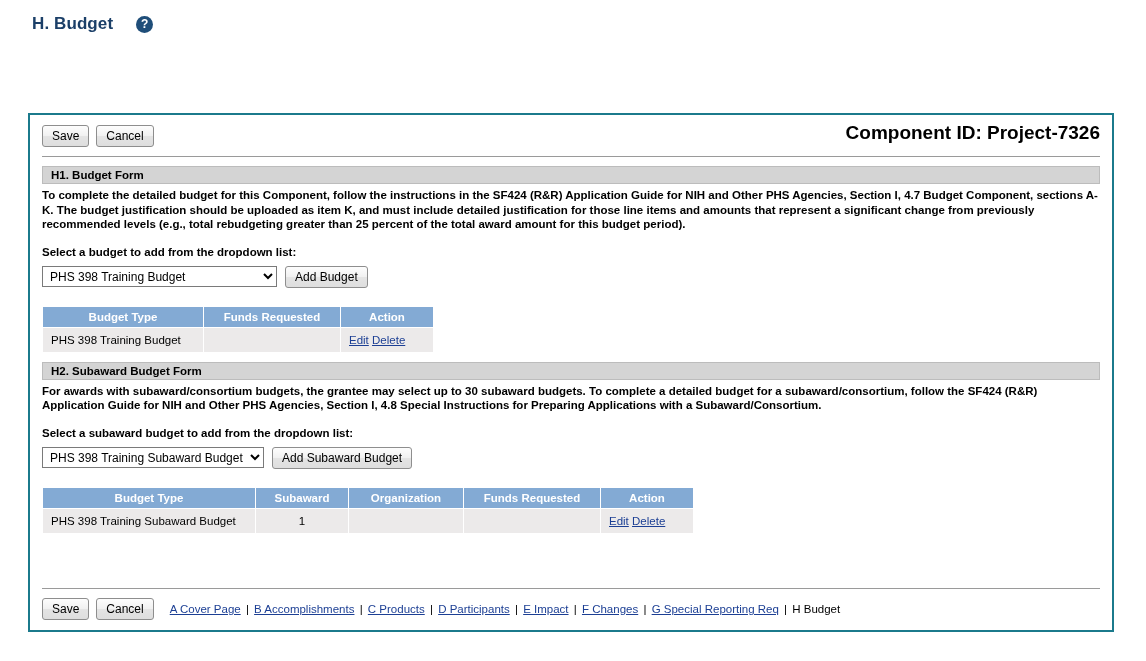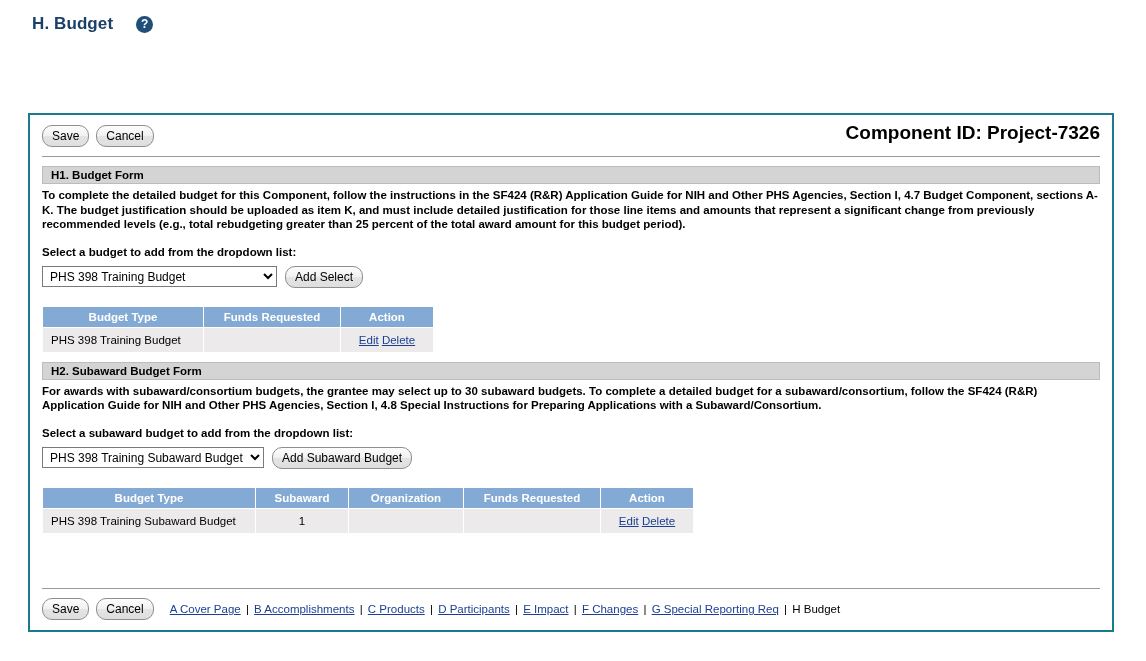--- a/index.html
+++ b/index.html
@@ -59,21 +59,21 @@
     padding: 10px 12px 0 12px;
   }
 
   
   .btn {
     font-family: "Liberation Sans", sans-serif;
     font-size: 12px;
     color: #000000;
     background: linear-gradient(to bottom, #fdfdfd 0%, #f1f1f1 48%, #e4e4e4 52%, #dedede 100%);
     border: 1px solid #8e8e8e;
-    border-radius: 10px;
+    border-radius: 3px;
     padding: 3px 9px;
     cursor: pointer;
     line-height: 14px;
   }
 
   .toolbar {
     display: flex;
     align-items: center;
     gap: 7px;
     position: relative;
@@ -155,21 +155,21 @@
   }
   table.grid td {
     background: #eceaea;
     border: 1px solid #ffffff;
     padding: 4px 8px;
     color: #000000;
     height: 16px;
   }
   td.cell-left { text-align: left; }
   td.cell-center { text-align: center; }
-  td.cell-action { text-align: center; white-space: nowrap; }
+  td.cell-action { text-align: left; white-space: nowrap; }
   .link {
     color: #1c3f94;
     text-decoration: underline;
     cursor: pointer;
     font-size: 11.5px;
   }
 
   
   .footer {
     position: absolute;
@@ -218,21 +218,21 @@
 
       <div class="section-bar">H1. Budget Form</div>
       <div class="section-text">To complete the detailed budget for this Component, follow the instructions in the SF424 (R&amp;R) Application Guide for NIH and Other PHS Agencies, Section I, 4.7 Budget Component, sections A-K. The budget justification should be uploaded as item K, and must include detailed justification for those line items and amounts that represent a significant change from previously recommended levels (e.g., total rebudgeting greater than 25 percent of the total award amount for this budget period).</div>
 
       <div class="prompt">Select a budget to add from the dropdown list:</div>
 
       <div class="dd-row">
         <select class="dropdown" id="budget-select">
           <option>PHS 398 Training Budget</option>
         </select>
-        <button class="btn">Add Select</button>
+        <button class="btn">Add Budget</button>
       </div>
 
       <table class="grid">
         <thead>
           <tr>
             <th style="width:144px">Budget Type</th>
             <th style="width:120px">Funds Requested</th>
             <th style="width:76px">Action</th>
           </tr>
         </thead>

